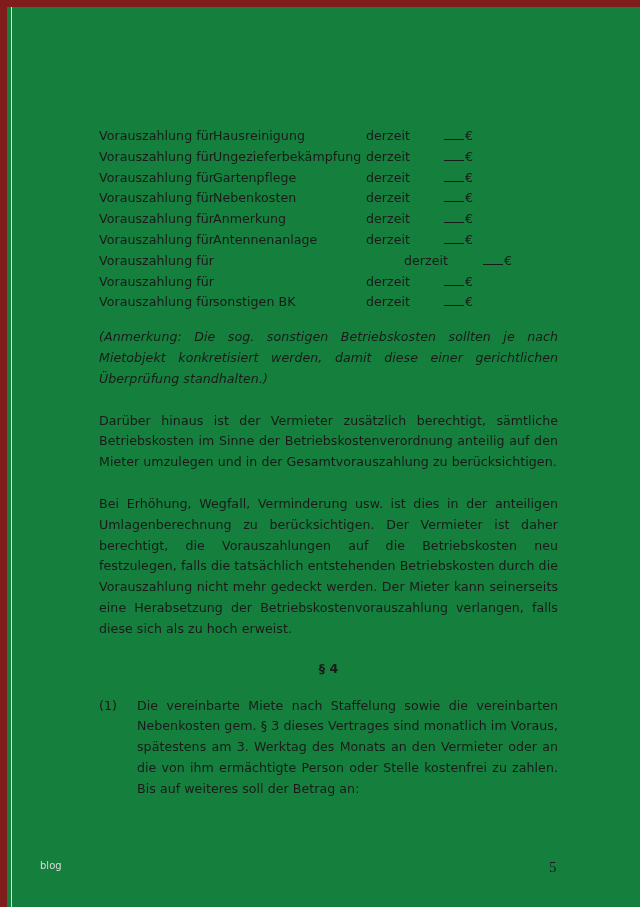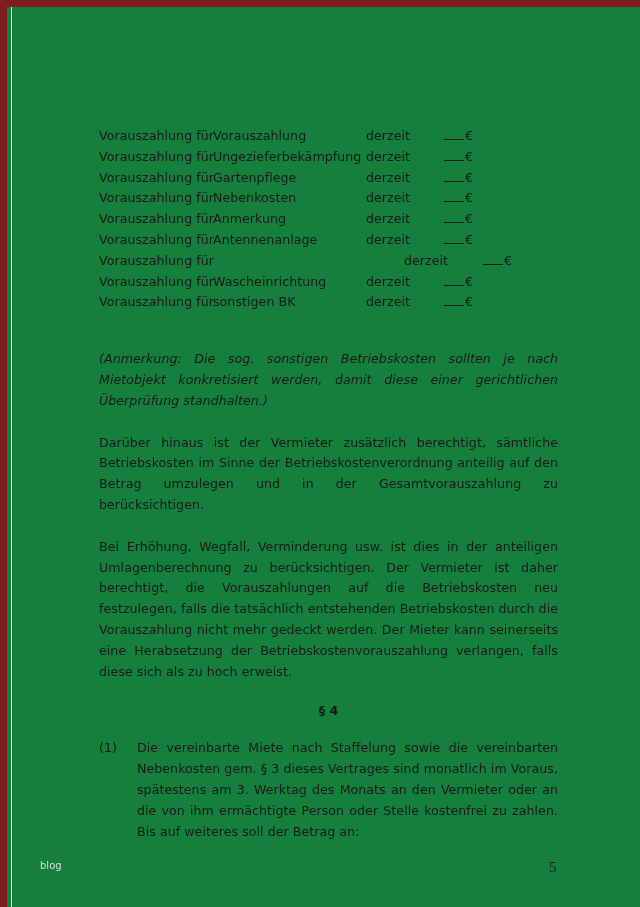--- a/index.html
+++ b/index.html
@@ -56,21 +56,21 @@
     .cost-row.shifted .amount { left: 384px; }
     .blank {
       display: inline-block;
       width: 20px;
       border-bottom: 1px solid #1a1a1a;
       height: 12px;
       vertical-align: baseline;
       margin-right: 1px;
     }
     .note {
-      margin-top: 36px;
+      margin-top: 14px;
       font-style: italic;
       text-align: justify;
       text-align-last: left;
     }
     p.para {
       margin: 21px 0 0 0;
       text-align: justify;
       text-align-last: left;
     }
     .section-heading {
@@ -114,21 +114,21 @@
 
 <div class="page-frame">
   <div class="page-inner-line"></div>
   <div class="page-inner-line right"></div>
 
   <div class="content">
 
     <div class="cost-table">
       <div class="cost-row">
         <span class="prefix">Vorauszahlung für</span>
-        <span class="item">Vorauszahlung</span>
+        <span class="item">Hausreinigung</span>
         <span class="derzeit">derzeit</span>
         <span class="amount"><span class="blank"></span><span>€</span></span>
       </div>
       <div class="cost-row">
         <span class="prefix">Vorauszahlung für</span>
         <span class="item">Ungezieferbekämpfung</span>
         <span class="derzeit">derzeit</span>
         <span class="amount"><span class="blank"></span><span>€</span></span>
       </div>
       <div class="cost-row">
@@ -155,35 +155,34 @@
         <span class="derzeit">derzeit</span>
         <span class="amount"><span class="blank"></span><span>€</span></span>
       </div>
       <div class="cost-row shifted">
         <span class="prefix">Vorauszahlung für</span>
         <span class="derzeit">derzeit</span>
         <span class="amount"><span class="blank"></span><span>€</span></span>
       </div>
       <div class="cost-row">
         <span class="prefix">Vorauszahlung für</span>
-        <span class="item">Wascheinrichtung</span>
         <span class="derzeit">derzeit</span>
         <span class="amount"><span class="blank"></span><span>€</span></span>
       </div>
       <div class="cost-row">
         <span class="prefix">Vorauszahlung für</span>
         <span class="item">sonstigen BK</span>
         <span class="derzeit">derzeit</span>
         <span class="amount"><span class="blank"></span><span>€</span></span>
       </div>
     </div>
 
     <div class="note">(Anmerkung: Die sog. sonstigen Betriebskosten sollten je nach Mietobjekt konkretisiert werden, damit diese einer gerichtlichen Überprüfung standhalten.)</div>
 
-    <p class="para">Darüber hinaus ist der Vermieter zusätzlich berechtigt, sämtliche Betriebskosten im Sinne der Betriebskostenverordnung anteilig auf den Betrag umzulegen und in der Gesamtvorauszahlung zu berücksichtigen.</p>
+    <p class="para">Darüber hinaus ist der Vermieter zusätzlich berechtigt, sämtliche Betriebskosten im Sinne der Betriebskostenverordnung anteilig auf den Mieter umzulegen und in der Gesamtvorauszahlung zu berücksichtigen.</p>
     <p class="para">Bei Erhöhung, Wegfall, Verminderung usw. ist dies in der anteiligen Umlagenberechnung zu berücksichtigen. Der Vermieter ist daher berechtigt, die Vorauszahlungen auf die Betriebskosten neu festzulegen, falls die tatsächlich entstehenden Betriebskosten durch die Vorauszahlung nicht mehr gedeckt werden. Der Mieter kann seinerseits eine Herabsetzung der Betriebskostenvorauszahlung verlangen, falls diese sich als zu hoch erweist.</p>
 
     <div class="section-heading">
       <div>§ 4</div>
     </div>
 
     <div class="numbered">
       <span class="num">(1)</span>
       <span>Die vereinbarte Miete nach Staffelung sowie die vereinbarten Nebenkosten gem. § 3 dieses Vertrages sind monatlich im Voraus, spätestens am 3. Werktag des Monats an den Vermieter oder an die von ihm ermächtigte Person oder Stelle kostenfrei zu zahlen. Bis auf weiteres soll der Betrag an:</span>
     </div>

